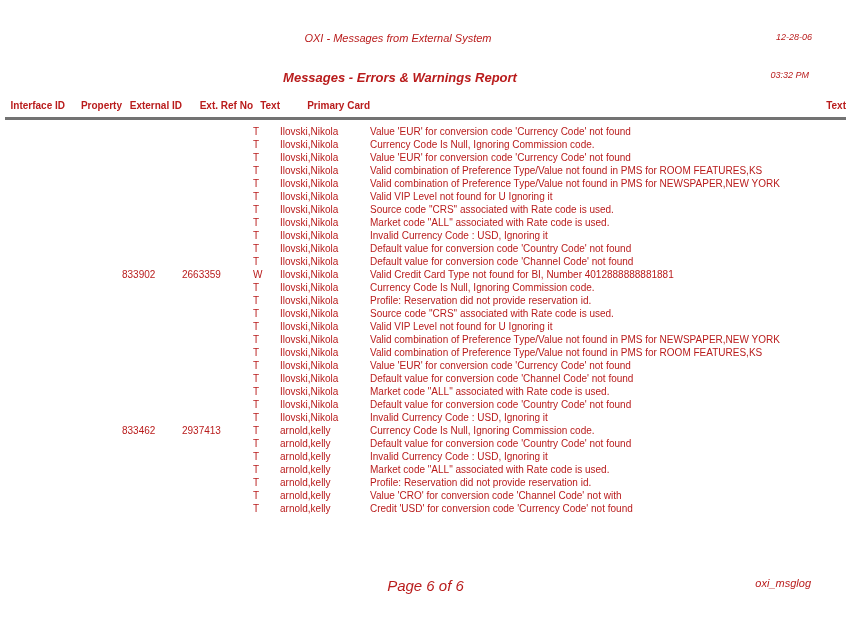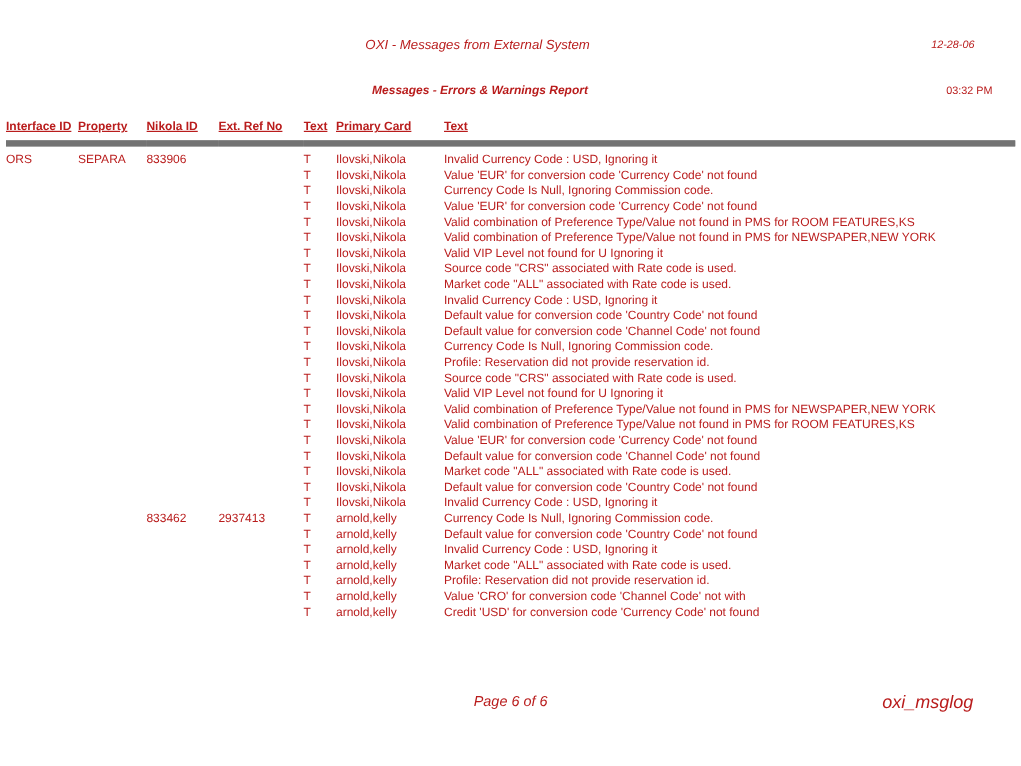--- a/index.html
+++ b/index.html
@@ -24,68 +24,68 @@
   .hdr-date {
     position: absolute;
     top: 8px; right: 39px;
     font-size: 9px;
     font-style: italic;
   }
   .report-title {
     position: absolute;
     top: 46px; left: 0; width: 800px;
     text-align: center;
-    font-size: 10px;
+    font-size: 13px;
     font-weight: bold;
     font-style: italic;
   }
   .hdr-time {
     position: absolute;
-    top: 46px; right: 24px;
+    top: 46px; right: 42px;
     font-size: 9px;
+    font-style: italic;
   }
   table.report {
     position: absolute;
     top: 74px; left: 5px;
     width: 841px;
     border-collapse: collapse;
     table-layout: fixed;
   }
   table.report th {
-    text-align: left;
+    text-align: right;
     font-size: 10px;
     font-weight: bold;
     padding: 2px 0 6px 0;
-    border-bottom: 5px solid #737373;
+    border-bottom: 3px solid #737373;
     white-space: nowrap;
     overflow: hidden;
-    text-decoration: underline;
   }
   table.report td {
     font-size: 10px;
     height: 13px;
     line-height: 13px;
     padding: 0;
     white-space: nowrap;
     overflow: visible;
     vertical-align: top;
   }
   table.report tbody tr:first-child td { padding-top: 5px; }
   td.col-type, th.col-type { padding-left: 3px; }
   .footer-page {
     position: absolute;
     top: 553px; left: 0; right: 0;
     text-align: center;
-    font-size: 12px;
+    font-size: 15px;
     font-style: italic;
   }
   .footer-code {
     position: absolute;
     top: 553px; right: 40px;
-    font-size: 15px;
+    font-size: 11px;
     font-style: italic;
     text-align: right;
   }
 </style>
 </head>
 <body>
 
 <div class="page">
 
   <div class="sys-title">OXI - Messages from External System</div>
@@ -101,135 +101,135 @@
       <col style="width:60px">
       <col style="width:71px">
       <col style="width:27px">
       <col style="width:90px">
       <col>
     </colgroup>
     <thead>
       <tr>
           <th class="col-interface-id">Interface ID</th>
           <th class="col-property">Property</th>
-          <th class="col-message-id">Nikola ID</th>
+          <th class="col-message-id">External ID</th>
           <th class="col-ext-ref-no">Ext. Ref No</th>
           <th class="col-type">Text</th>
           <th class="col-primary-info">Primary Card</th>
           <th class="col-text">Text</th>
         </tr>
     </thead>
     <tbody>
         <tr>
-          <td class="col-interface-id">ORS</td>
-          <td class="col-property">SEPARA</td>
-          <td class="col-message-id">833906</td>
+          <td class="col-interface-id"></td>
+          <td class="col-property"></td>
+          <td class="col-message-id"></td>
+          <td class="col-ext-ref-no"></td>
+          <td class="col-type">T</td>
+          <td class="col-primary-info">Ilovski,Nikola</td>
+          <td class="col-text">Value 'EUR' for conversion code 'Currency Code' not found</td>
+        </tr>
+        <tr>
+          <td class="col-interface-id"></td>
+          <td class="col-property"></td>
+          <td class="col-message-id"></td>
+          <td class="col-ext-ref-no"></td>
+          <td class="col-type">T</td>
+          <td class="col-primary-info">Ilovski,Nikola</td>
+          <td class="col-text">Currency Code Is Null, Ignoring Commission code.</td>
+        </tr>
+        <tr>
+          <td class="col-interface-id"></td>
+          <td class="col-property"></td>
+          <td class="col-message-id"></td>
+          <td class="col-ext-ref-no"></td>
+          <td class="col-type">T</td>
+          <td class="col-primary-info">Ilovski,Nikola</td>
+          <td class="col-text">Value 'EUR' for conversion code 'Currency Code' not found</td>
+        </tr>
+        <tr>
+          <td class="col-interface-id"></td>
+          <td class="col-property"></td>
+          <td class="col-message-id"></td>
+          <td class="col-ext-ref-no"></td>
+          <td class="col-type">T</td>
+          <td class="col-primary-info">Ilovski,Nikola</td>
+          <td class="col-text">Valid combination of Preference Type/Value not found in PMS for ROOM FEATURES,KS</td>
+        </tr>
+        <tr>
+          <td class="col-interface-id"></td>
+          <td class="col-property"></td>
+          <td class="col-message-id"></td>
+          <td class="col-ext-ref-no"></td>
+          <td class="col-type">T</td>
+          <td class="col-primary-info">Ilovski,Nikola</td>
+          <td class="col-text">Valid combination of Preference Type/Value not found in PMS for NEWSPAPER,NEW YORK</td>
+        </tr>
+        <tr>
+          <td class="col-interface-id"></td>
+          <td class="col-property"></td>
+          <td class="col-message-id"></td>
+          <td class="col-ext-ref-no"></td>
+          <td class="col-type">T</td>
+          <td class="col-primary-info">Ilovski,Nikola</td>
+          <td class="col-text">Valid VIP Level not found for U Ignoring it</td>
+        </tr>
+        <tr>
+          <td class="col-interface-id"></td>
+          <td class="col-property"></td>
+          <td class="col-message-id"></td>
+          <td class="col-ext-ref-no"></td>
+          <td class="col-type">T</td>
+          <td class="col-primary-info">Ilovski,Nikola</td>
+          <td class="col-text">Source code "CRS" associated with Rate code is used.</td>
+        </tr>
+        <tr>
+          <td class="col-interface-id"></td>
+          <td class="col-property"></td>
+          <td class="col-message-id"></td>
+          <td class="col-ext-ref-no"></td>
+          <td class="col-type">T</td>
+          <td class="col-primary-info">Ilovski,Nikola</td>
+          <td class="col-text">Market code "ALL" associated with Rate code is used.</td>
+        </tr>
+        <tr>
+          <td class="col-interface-id"></td>
+          <td class="col-property"></td>
+          <td class="col-message-id"></td>
           <td class="col-ext-ref-no"></td>
           <td class="col-type">T</td>
           <td class="col-primary-info">Ilovski,Nikola</td>
           <td class="col-text">Invalid Currency Code : USD, Ignoring it</td>
         </tr>
         <tr>
           <td class="col-interface-id"></td>
           <td class="col-property"></td>
           <td class="col-message-id"></td>
           <td class="col-ext-ref-no"></td>
           <td class="col-type">T</td>
           <td class="col-primary-info">Ilovski,Nikola</td>
-          <td class="col-text">Value 'EUR' for conversion code 'Currency Code' not found</td>
-        </tr>
-        <tr>
-          <td class="col-interface-id"></td>
-          <td class="col-property"></td>
-          <td class="col-message-id"></td>
-          <td class="col-ext-ref-no"></td>
-          <td class="col-type">T</td>
-          <td class="col-primary-info">Ilovski,Nikola</td>
-          <td class="col-text">Currency Code Is Null, Ignoring Commission code.</td>
-        </tr>
-        <tr>
-          <td class="col-interface-id"></td>
-          <td class="col-property"></td>
-          <td class="col-message-id"></td>
-          <td class="col-ext-ref-no"></td>
-          <td class="col-type">T</td>
-          <td class="col-primary-info">Ilovski,Nikola</td>
-          <td class="col-text">Value 'EUR' for conversion code 'Currency Code' not found</td>
-        </tr>
-        <tr>
-          <td class="col-interface-id"></td>
-          <td class="col-property"></td>
-          <td class="col-message-id"></td>
-          <td class="col-ext-ref-no"></td>
-          <td class="col-type">T</td>
-          <td class="col-primary-info">Ilovski,Nikola</td>
-          <td class="col-text">Valid combination of Preference Type/Value not found in PMS for ROOM FEATURES,KS</td>
-        </tr>
-        <tr>
-          <td class="col-interface-id"></td>
-          <td class="col-property"></td>
-          <td class="col-message-id"></td>
-          <td class="col-ext-ref-no"></td>
-          <td class="col-type">T</td>
-          <td class="col-primary-info">Ilovski,Nikola</td>
-          <td class="col-text">Valid combination of Preference Type/Value not found in PMS for NEWSPAPER,NEW YORK</td>
-        </tr>
-        <tr>
-          <td class="col-interface-id"></td>
-          <td class="col-property"></td>
-          <td class="col-message-id"></td>
-          <td class="col-ext-ref-no"></td>
-          <td class="col-type">T</td>
-          <td class="col-primary-info">Ilovski,Nikola</td>
-          <td class="col-text">Valid VIP Level not found for U Ignoring it</td>
-        </tr>
-        <tr>
-          <td class="col-interface-id"></td>
-          <td class="col-property"></td>
-          <td class="col-message-id"></td>
-          <td class="col-ext-ref-no"></td>
-          <td class="col-type">T</td>
-          <td class="col-primary-info">Ilovski,Nikola</td>
-          <td class="col-text">Source code "CRS" associated with Rate code is used.</td>
-        </tr>
-        <tr>
-          <td class="col-interface-id"></td>
-          <td class="col-property"></td>
-          <td class="col-message-id"></td>
-          <td class="col-ext-ref-no"></td>
-          <td class="col-type">T</td>
-          <td class="col-primary-info">Ilovski,Nikola</td>
-          <td class="col-text">Market code "ALL" associated with Rate code is used.</td>
-        </tr>
-        <tr>
-          <td class="col-interface-id"></td>
-          <td class="col-property"></td>
-          <td class="col-message-id"></td>
-          <td class="col-ext-ref-no"></td>
-          <td class="col-type">T</td>
-          <td class="col-primary-info">Ilovski,Nikola</td>
-          <td class="col-text">Invalid Currency Code : USD, Ignoring it</td>
-        </tr>
-        <tr>
-          <td class="col-interface-id"></td>
-          <td class="col-property"></td>
-          <td class="col-message-id"></td>
-          <td class="col-ext-ref-no"></td>
-          <td class="col-type">T</td>
-          <td class="col-primary-info">Ilovski,Nikola</td>
           <td class="col-text">Default value for conversion code 'Country Code' not found</td>
         </tr>
         <tr>
           <td class="col-interface-id"></td>
           <td class="col-property"></td>
           <td class="col-message-id"></td>
           <td class="col-ext-ref-no"></td>
           <td class="col-type">T</td>
           <td class="col-primary-info">Ilovski,Nikola</td>
           <td class="col-text">Default value for conversion code 'Channel Code' not found</td>
+        </tr>
+        <tr>
+          <td class="col-interface-id"></td>
+          <td class="col-property"></td>
+          <td class="col-message-id">833902</td>
+          <td class="col-ext-ref-no">2663359</td>
+          <td class="col-type">W</td>
+          <td class="col-primary-info">Ilovski,Nikola</td>
+          <td class="col-text">Valid Credit Card Type not found for BI, Number 4012888888881881</td>
         </tr>
         <tr>
           <td class="col-interface-id"></td>
           <td class="col-property"></td>
           <td class="col-message-id"></td>
           <td class="col-ext-ref-no"></td>
           <td class="col-type">T</td>
           <td class="col-primary-info">Ilovski,Nikola</td>
           <td class="col-text">Currency Code Is Null, Ignoring Commission code.</td>
         </tr>

